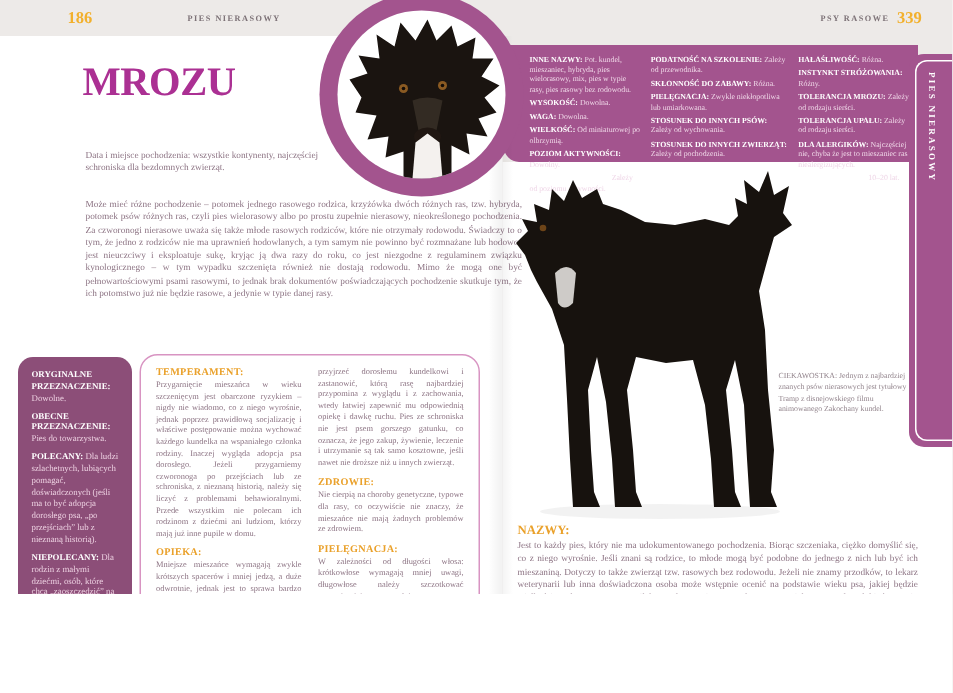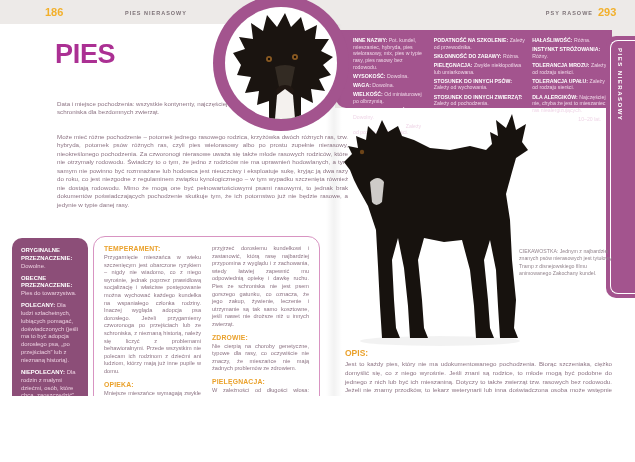--- a/index.html
+++ b/index.html
@@ -1,17 +1,17 @@
 <!DOCTYPE html>
 <html><head>
 <meta charset="utf-8">
 <style>
   html,body{margin:0;padding:0}
   .spread{position:relative;width:635px;height:396px;background:#edeae8;
-          font-family:Liberation Sans, sans-serif;overflow:hidden;color:#8c7383}
+          font-family:Liberation Serif, serif;overflow:hidden;color:#8c7383}
 
   
   .page-left-white{position:absolute;left:0;top:24px;width:335px;height:423px;background:#ffffff}
   .page-right-white{position:absolute;left:335px;top:108px;width:300px;height:339px;background:#ffffff}
   .gutter{position:absolute;left:326px;top:24px;width:16px;height:423px;
           background:linear-gradient(to right,rgba(0,0,0,0),rgba(0,0,0,0.05),rgba(0,0,0,0));pointer-events:none}
 
   
   .hdr-num{position:absolute;top:6px;font-size:11px;font-weight:bold;color:#f2b02c}
   .hdr-num.left{left:45px}
@@ -89,24 +89,24 @@
 <body>
 
 <div class="spread">
 
   <div class="page-left-white"></div>
   <div class="page-right-white"></div>
 
   <div class="hdr-num left">186</div>
   <div class="hdr-label left">PIES NIERASOWY</div>
   <div class="hdr-label right">PSY RASOWE</div>
-  <div class="hdr-num right">293</div>
+  <div class="hdr-num right">339</div>
 
   <div class="main-title">
-    <div>PIES</div>
+    <div>MROZU</div>
   </div>
 
   <div class="origin-note">Data i miejsce pochodzenia: wszystkie kontynenty, najczęściej schroniska dla bezdomnych zwierząt.</div>
   <div class="lead">Może mieć różne pochodzenie – potomek jednego rasowego rodzica, krzyżówka dwóch różnych ras, tzw. hybryda, potomek psów różnych ras, czyli pies wielorasowy albo po prostu zupełnie nierasowy, nieokreślonego pochodzenia. Za czworonogi nierasowe uważa się także młode rasowych rodziców, które nie otrzymały rodowodu. Świadczy to o tym, że jedno z rodziców nie ma uprawnień hodowlanych, a tym samym nie powinno być rozmnażane lub hodowca jest nieuczciwy i eksploatuje sukę, kryjąc ją dwa razy do roku, co jest niezgodne z regulaminem związku kynologicznego – w tym wypadku szczenięta również nie dostają rodowodu. Mimo że mogą one być pełnowartościowymi psami rasowymi, to jednak brak dokumentów poświadczających pochodzenie skutkuje tym, że ich potomstwo już nie będzie rasowe, a jedynie w typie danej rasy.</div>
 
   <div class="facts-band">
     <div class="facts-col c1">
 
         <p class="fact"><b>INNE NAZWY:</b> <span>Pot. kundel, mieszaniec, hybryda, pies wielorasowy, mix, pies w typie rasy, pies rasowy bez rodowodu.</span></p>
 
@@ -219,19 +219,19 @@
     <svg width="195" height="240" viewBox="0 0 195 240">
       <ellipse cx="100" cy="231" rx="80" ry="5" fill="rgba(0,0,0,0.05)"></ellipse>
       <path d="M10,60 L4,52 L12,44 L8,36 L18,38 L16,26 L26,30 L28,16 L36,24 L42,10 L48,22 L58,16 L62,26 L74,30 L90,38 L110,40 L130,36 L146,40 L152,34 L150,22 L158,26 L156,10 L166,18 L172,4 L176,20 L186,14 L182,32 L188,40 L176,48 L172,62 L166,84 L170,110 L172,150 L176,190 L174,218 L178,228 L160,228 L158,196 L156,160 L150,130 L144,150 L148,190 L150,218 L154,228 L136,228 L134,196 L130,160 L122,130 L104,132 L84,128 L78,150 L82,190 L84,218 L88,228 L70,228 L68,196 L64,158 L58,128 L52,150 L54,190 L56,218 L60,228 L42,228 L40,196 L38,156 L36,120 L28,96 L18,78 L14,70 Z" fill="#17120e"></path>
       <path d="M30,72 Q38,64 44,72 L42,92 Q36,98 32,92 Z" fill="#efece9" opacity="0.85"></path>
       <circle cx="22" cy="42" r="2.2" fill="#6d4418"></circle>
     </svg>
   </div>
 
   <div class="fun-fact">CIEKAWOSTKA: Jednym z najbardziej znanych psów nierasowych jest tytułowy Tramp z disnejowskiego filmu animowanego Zakochany kundel.</div>
 
-  <div class="desc-heading">OPIS:</div>
+  <div class="desc-heading">NAZWY:</div>
   <div class="desc-text">Jest to każdy pies, który nie ma udokumentowanego pochodzenia. Biorąc szczeniaka, ciężko domyślić się, co z niego wyrośnie. Jeśli znani są rodzice, to młode mogą być podobne do jednego z nich lub być ich mieszaniną. Dotyczy to także zwierząt tzw. rasowych bez rodowodu. Jeżeli nie znamy przodków, to lekarz weterynarii lub inna doświadczona osoba może wstępnie ocenić na podstawie wieku psa, jakiej będzie wielkości. Jednym z wyznaczników są łapy – im są grubsze, tym większe prawdopodobieństwo, że czworonóg będzie potężny. Drugą wskazówką jest szybkość wzrostu – duże zwierzęta rosną bardzo szybko, np. dwumiesięczny dog niemiecki przybiera na wadze 1 kg tygodniowo, natomiast mniejsze dużo wolniej.</div>
 
   <div class="footer-band"></div>
   <div class="footer-tab">PSY NIERASOWE</div>
 
 </div>
 
 </body></html>

